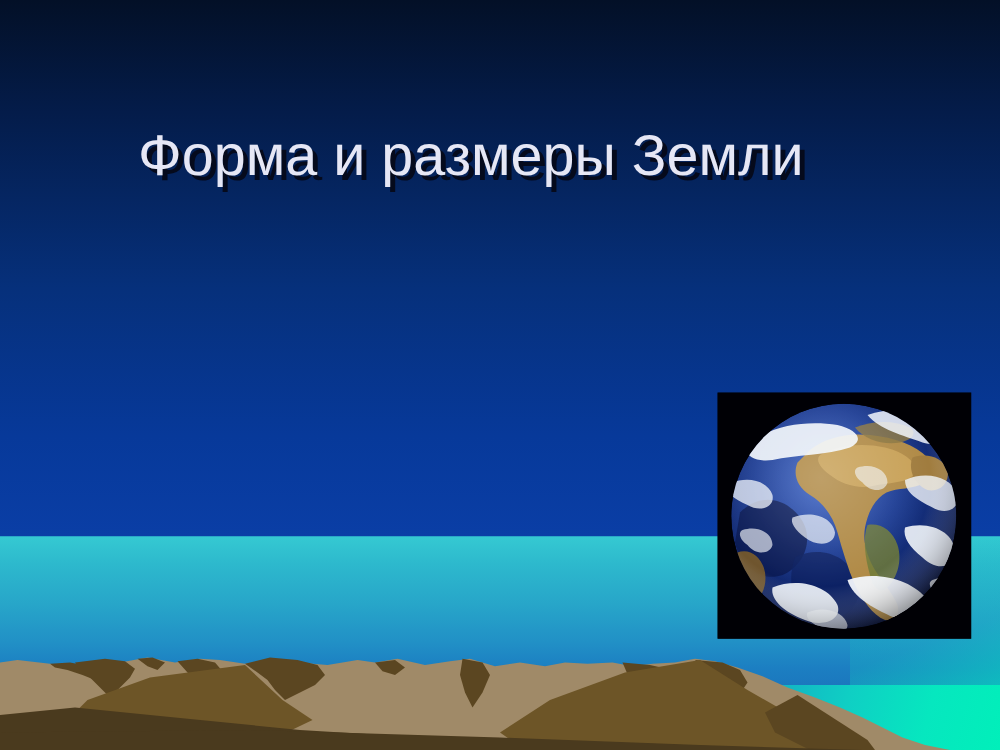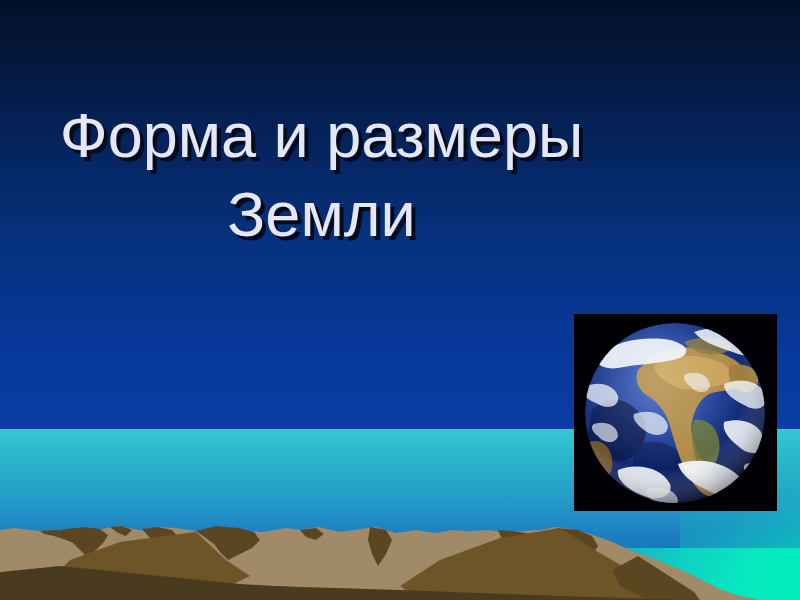--- a/index.html
+++ b/index.html
@@ -72,23 +72,23 @@
     left: 0; top: 500px;
     width: 800px; height: 100px;
   }
 
   
   .title {
     position: absolute;
     left: 0;
     top: 96px;
     width: 643px;
-    text-align: center;
+    text-align: right;
     color: #e6e7f5;
-    font-size: 63px;
+    font-size: 46px;
     line-height: 1.25;
     font-weight: 400;
     letter-spacing: 0px;
     text-shadow: 4px 4px 0px #050a1c;
     white-space: pre-line;
   }
 
   
   .earth-frame {
     position: absolute;

